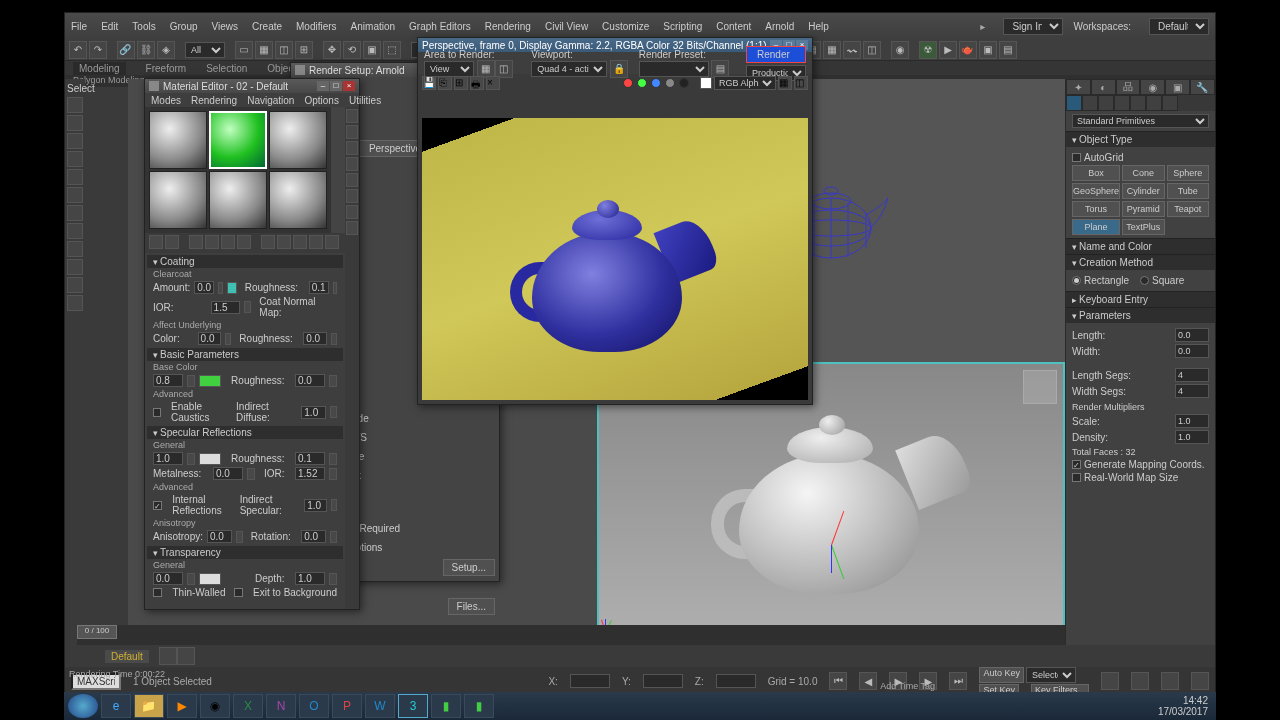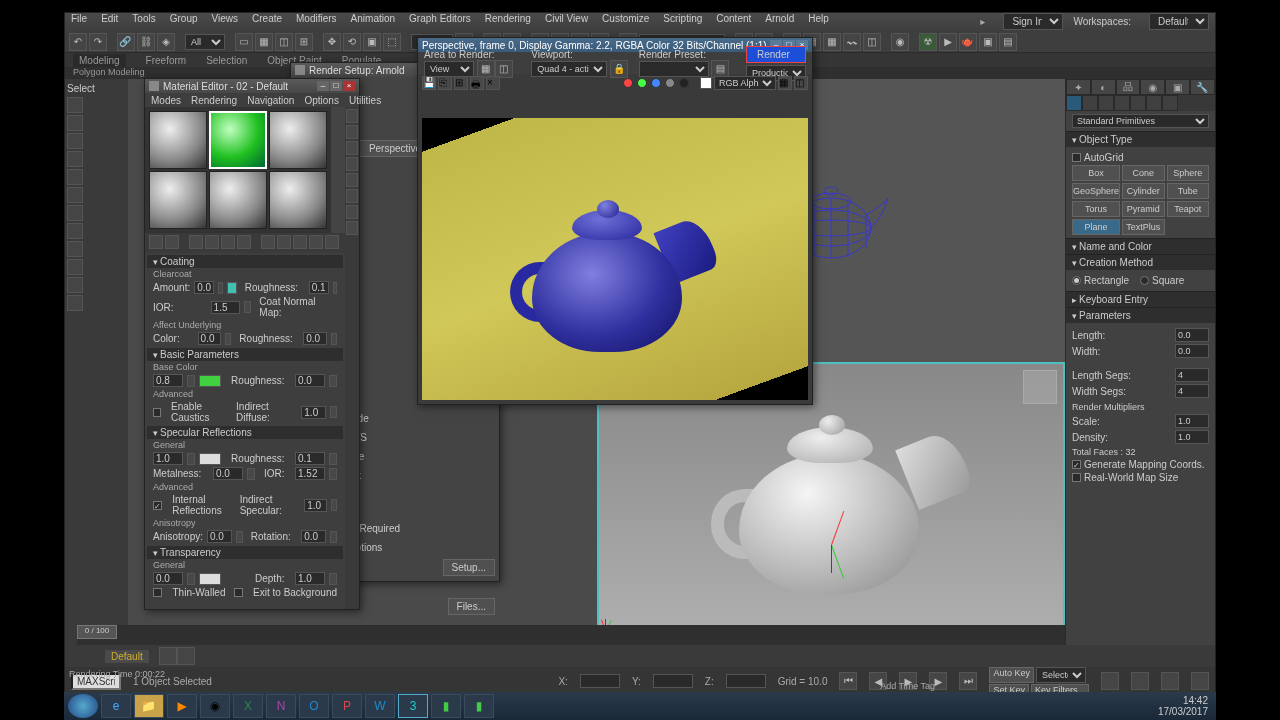--- a/index.html
+++ b/index.html
@@ -1,18 +1,18 @@
 <!DOCTYPE html>
 <html><head>
 <meta charset="utf-8">
 <style>
 * { margin: 0; padding: 0; box-sizing: border-box; font-family: "Segoe UI", Tahoma, sans-serif; font-size: 10px; }
 body { background: #000; width: 1280px; height: 720px; overflow: hidden; position: relative; }
 .main-area { position: absolute; left: 64px; top: 12px; width: 1152px; height: 684px; background: #3a3a3a; border: 1px solid #222; }
-.menubar { height: 18px; background: linear-gradient(#4a4a4a,#3e3e3e); display: flex; align-items: flex-start; padding: 0 6px; }
+.menubar { height: 18px; background: linear-gradient(#4a4a4a,#3e3e3e); display: flex; align-items: center; padding: 13px 6px; }
 .menubar span { color: #ccc; margin-right: 14px; cursor: pointer; }
 .signin { margin-left: auto; display: flex; align-items: center; gap: 4px; }
 .signin select { background: #2a2a2a; color: #ccc; border: 1px solid #555; font-size: 10px; padding: 1px 4px; width: 60px;}
 .wslabel { color: #aaa; margin: 0 6px; }
 .toolbar { height: 22px; background: #3e3e3e; display: flex; align-items: center; padding: 0 4px; gap: 2px; border-bottom: 1px solid #2a2a2a;}
 .tbtn { width: 18px; height: 18px; background: #454545; border: 1px solid #555; display: inline-flex; align-items: center; justify-content: center; color: #bbb; font-size: 10px; }
 .tsep { width: 6px; }
 .tsel { background: #2a2a2a; color: #ccc; border: 1px solid #555; font-size: 9px; padding: 1px; height: 16px; }
 .ribbonbar { height: 14px; background: #353535; display: flex; align-items: center; padding-left: 8px; gap: 20px; color: #999; font-size: 9px; }
 .ribbonbar .active { background: #2a2a2a; padding: 1px 6px; }
@@ -373,21 +373,21 @@
     <div class="tbtn">⏮</div>
     <div class="tbtn">◀</div>
     <div class="tbtn">▶</div>
     <div class="tbtn">▶</div>
     <div class="tbtn">⏭</div>
     <div style="display:flex;flex-direction:column;gap:1px">
       <div style="display:flex;gap:2px">
           <span class="primbtn" style="padding:0 3px">Auto Key</span>
           <select class="tsel" style="width:50px"><option>Selected</option></select>
         </div>
-      <div style="display:flex;gap:2px">
+      <div style="display:flex;gap:12px">
           <span class="primbtn" style="padding:0 3px">Set Key</span>
           <span class="primbtn" style="padding:0 3px">Key Filters...</span>
         </div>
     </div>
     <div class="tbtn"></div>
       <div class="tbtn"></div>
     <div class="tbtn"></div>
       <div class="tbtn"></div>
   </div>
   <div style="position:absolute;left:4px;bottom:16px;color:#aaa;font-size:9px">Rendering Time 0:00:22</div>

